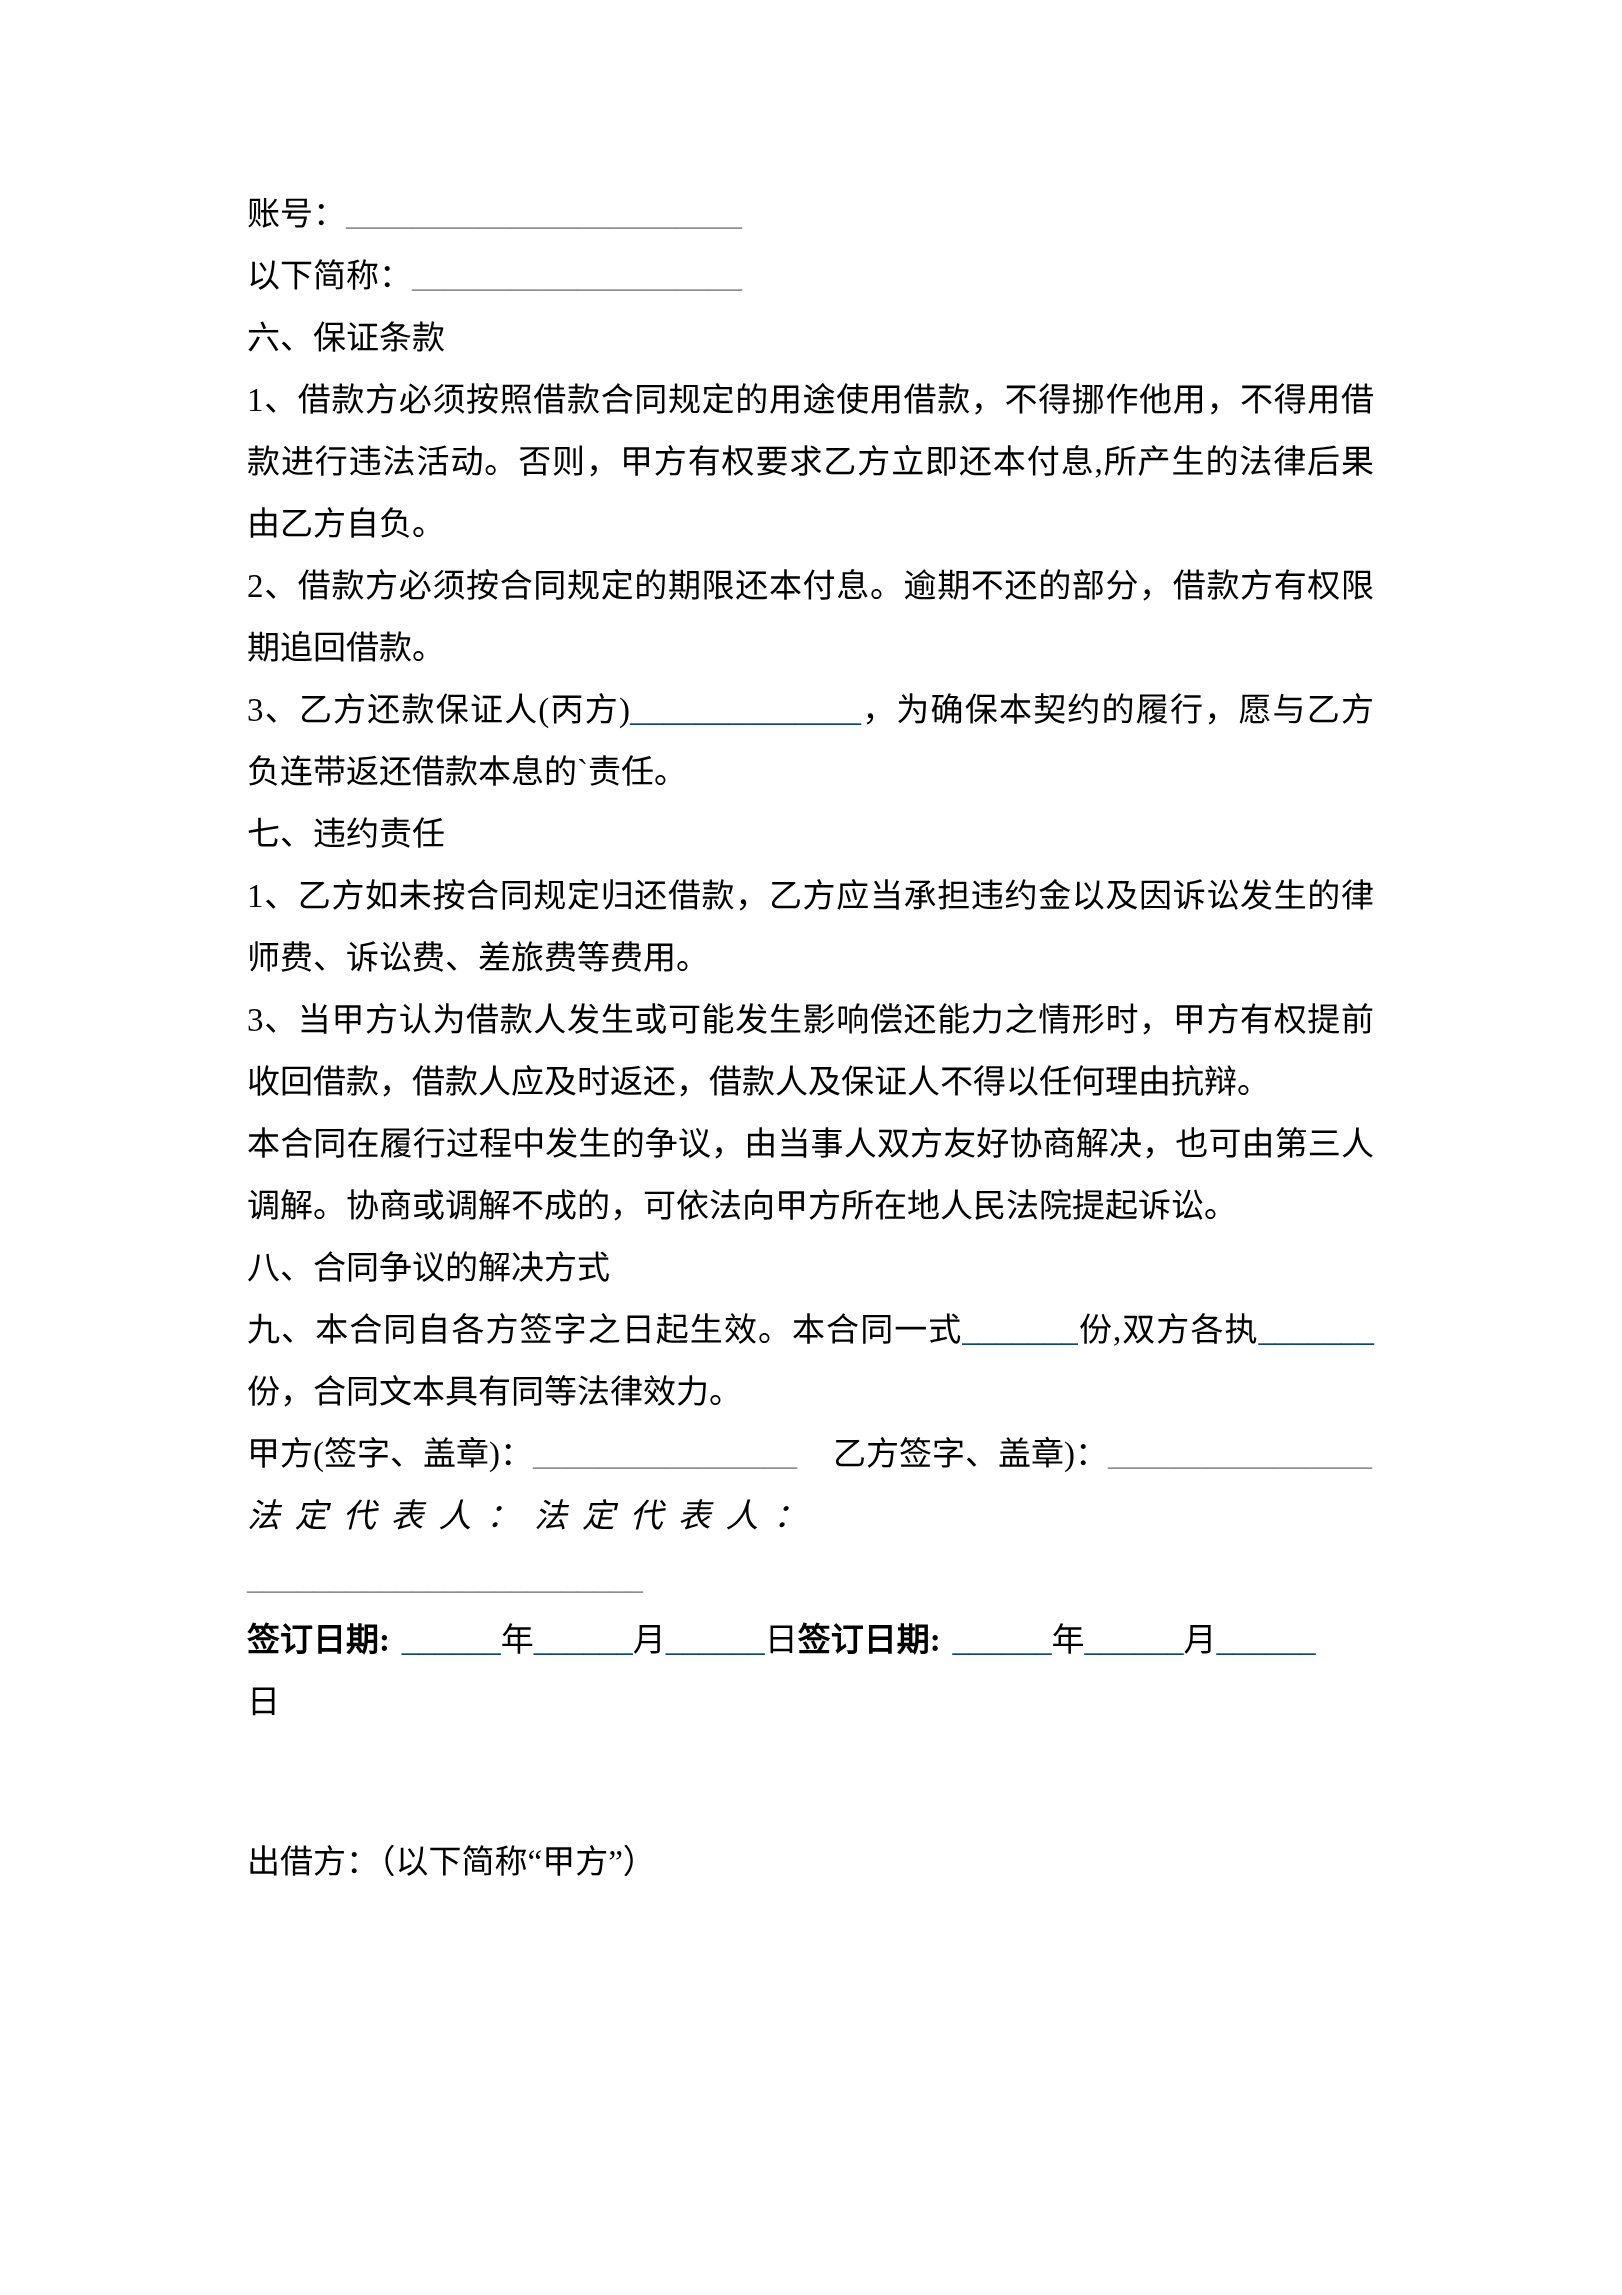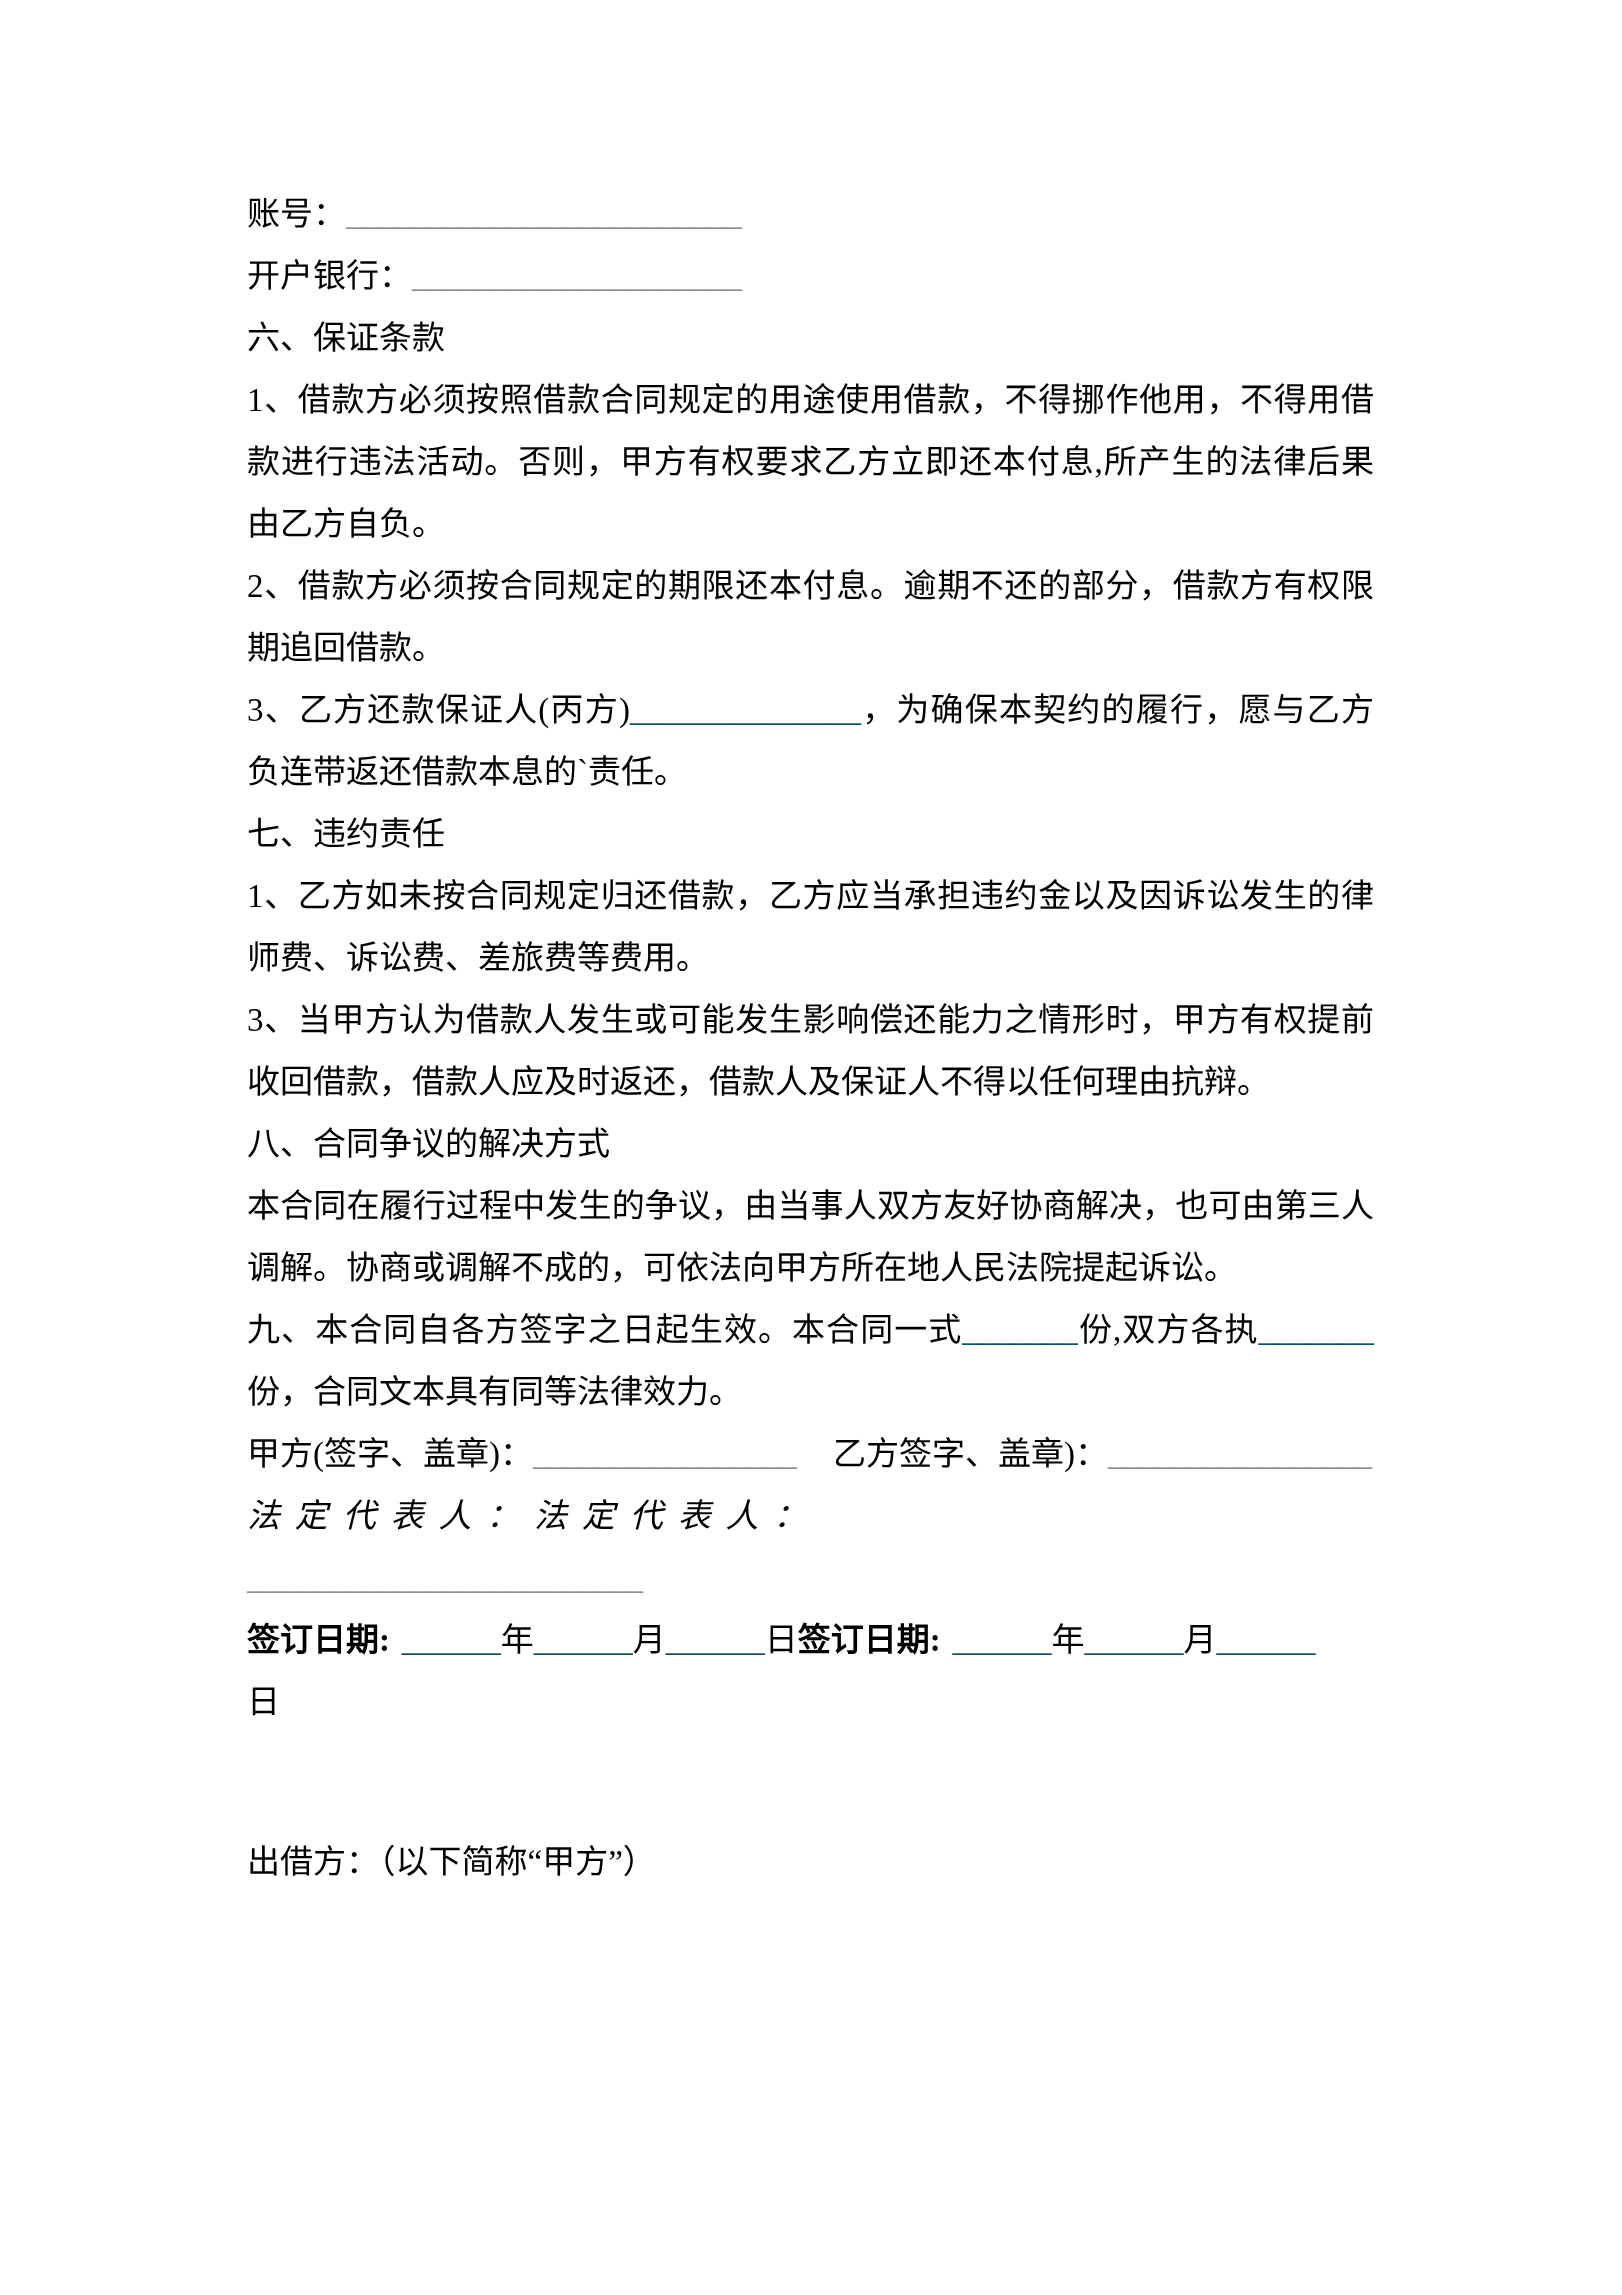--- a/index.html
+++ b/index.html
@@ -57,43 +57,43 @@
 </head>
 <body>
 
 <div class="page">
 
   <p class="para">
     <span>账号：</span><span class="blank-field">________________________</span>
   </p>
 
   <p class="para">
-    <span>开户银行：</span><span class="blank-field">____________________</span>
+    <span>以下简称：</span><span class="blank-field">____________________</span>
   </p>
 
   <p class="para">六、保证条款</p>
 
   <p class="para">1、借款方必须按照借款合同规定的用途使用借款，不得挪作他用，不得用借款进行违法活动。否则，甲方有权要求乙方立即还本付息,所产生的法律后果由乙方自负。</p>
 
   <p class="para">2、借款方必须按合同规定的期限还本付息。逾期不还的部分，借款方有权限期追回借款。</p>
 
   <p class="para">
     <span>3、乙方还款保证人(丙方)</span><span class="blank-inline">______________</span><span>，为确保本契约的履行，愿与乙方负连带返还借款本息的`责任。</span>
   </p>
 
   <p class="para">七、违约责任</p>
 
   <p class="para">1、乙方如未按合同规定归还借款，乙方应当承担违约金以及因诉讼发生的律师费、诉讼费、差旅费等费用。</p>
 
 
   <p class="para">3、当甲方认为借款人发生或可能发生影响偿还能力之情形时，甲方有权提前收回借款，借款人应及时返还，借款人及保证人不得以任何理由抗辩。</p>
 
+  <p class="para">本合同在履行过程中发生的争议，由当事人双方友好协商解决，也可由第三人调解。协商或调解不成的，可依法向甲方所在地人民法院提起诉讼。</p>
+
   <p class="para">八、合同争议的解决方式</p>
-
-  <p class="para">本合同在履行过程中发生的争议，由当事人双方友好协商解决，也可由第三人调解。协商或调解不成的，可依法向甲方所在地人民法院提起诉讼。</p>
 
   <p class="para">
     <span>九、本合同自各方签字之日起生效。本合同一式</span><span class="blank-inline">_______</span><span>份,双方各执</span><span class="blank-inline">_______</span><span>份，合同文本具有同等法律效力。</span>
   </p>
 
   <p class="para">
     <span>甲方(签字、盖章)：</span><span class="blank-field">________________</span><span class="party-b-gap">乙方签字、盖章)：</span><span class="blank-field">________________</span>
   </p>
 
   <div class="row legal-row">

